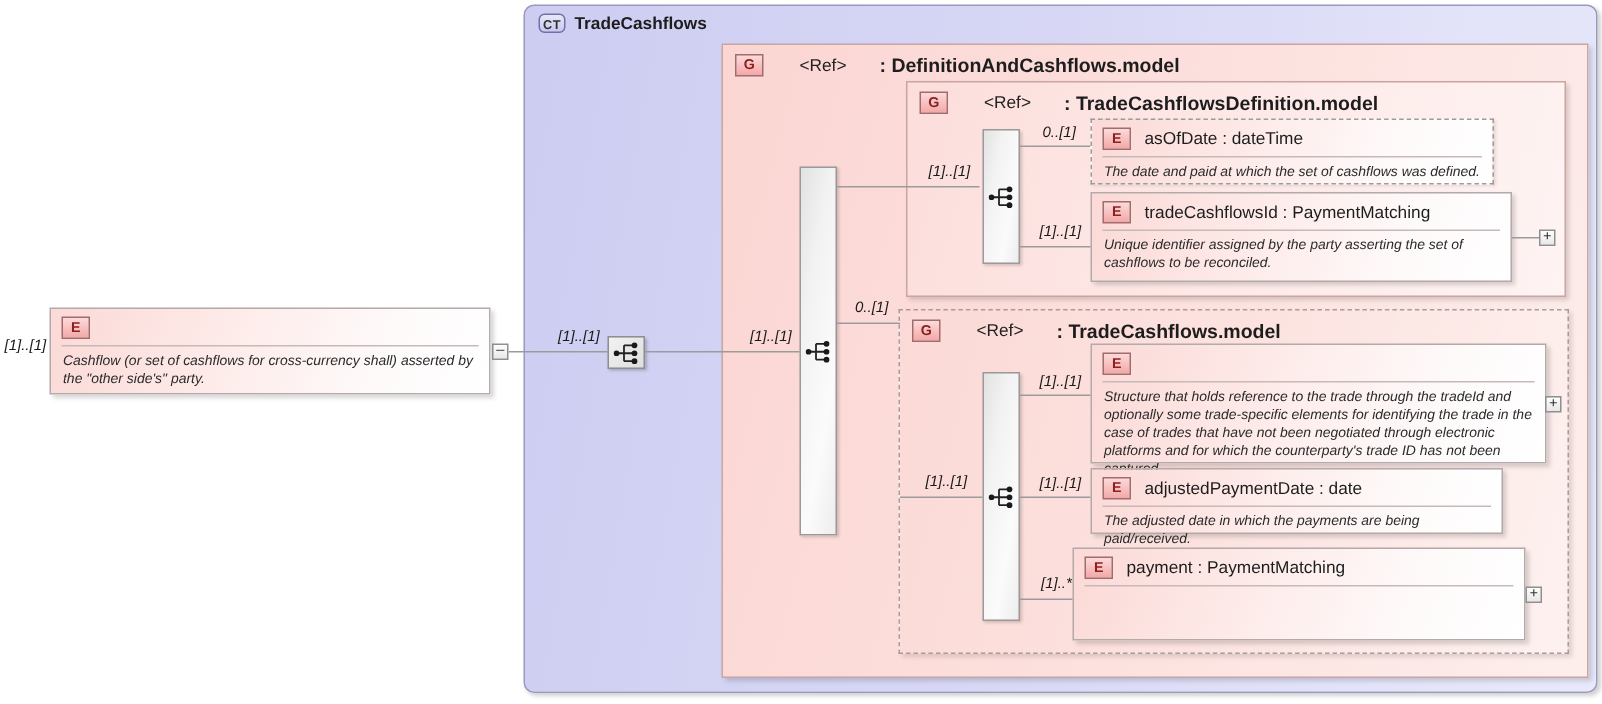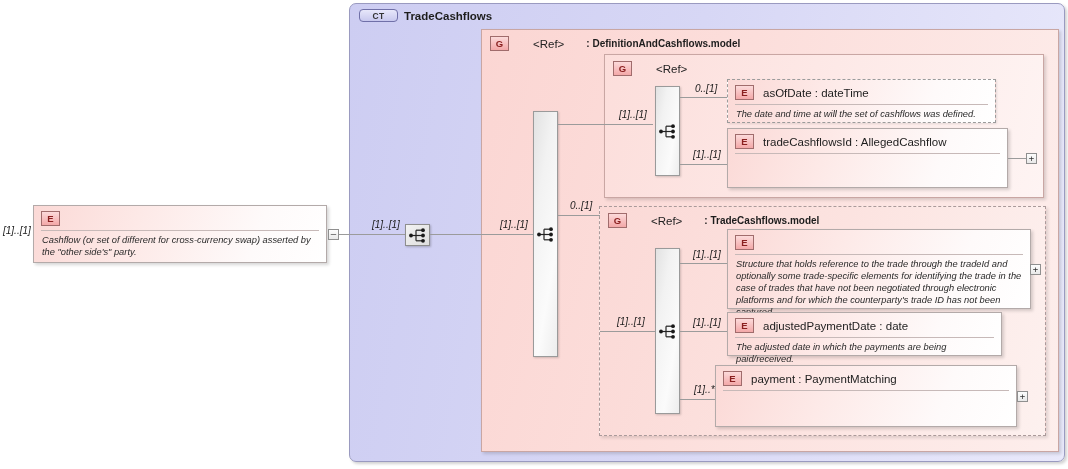--- a/index.html
+++ b/index.html
@@ -22,21 +22,21 @@
     background: linear-gradient(100deg,#cdcdf2 0%, #d7d7f5 45%, #e9e9fb 100%);
     box-shadow: 2px 2px 3px rgba(0,0,0,0.18);
   }
   .ct-label {
     position: absolute; top: 5px; left: 9px;
     display: flex; align-items: center; gap: 6px;
     font-size: 11.5px; font-weight: bold; color: #1d1d1d;
   }
   .badge-ct {
     display: inline-flex; align-items: center; justify-content: center;
-    width: 39px; height: 13px;
+    width: 18px; height: 13px;
     border: 1px solid #7070a8; border-radius: 4px;
     background: linear-gradient(#e7e7fa,#c8c8ee);
     font-size: 8.5px; font-weight: bold; color: #333; letter-spacing: .3px;
   }
 
   
   .g-box {
     background: linear-gradient(105deg,#fbd6d3 0%, #fcdedb 40%, #fdeeec 100%);
     border: 1px solid #c9a6a3;
     box-shadow: 2px 2px 3px rgba(0,0,0,0.15);
@@ -57,21 +57,21 @@
   }
   .badge-g {
     display: inline-flex; align-items: center; justify-content: center;
     width: 19px; height: 15px;
     border: 1px solid #a06c6c;
     background: linear-gradient(#fcdada,#f3a8a8);
     font-size: 9.5px; font-weight: bold; color: #8a2020;
     margin-right: 8px;
   }
   .g-ref { font-weight: normal; color: #222; font-size: 11.5px; margin-left: 16px; }
-  .g-type { font-weight: bold; color: #1d1d1d; font-size: 10px; margin-left: 22px; }
+  .g-type { font-weight: bold; color: #1d1d1d; font-size: 13px; margin-left: 22px; }
 
   
   .el-box {
     background: linear-gradient(110deg,#fbd9d6 0%, #fde9e7 35%, #fefafa 75%, #ffffff 100%);
     border: 1px solid #b3aaa9;
     box-shadow: 2px 2px 3px rgba(0,0,0,0.16);
     padding: 0;
   }
   .el-box.dashed {
     border: 1px dashed #9b9b9b;
@@ -154,39 +154,40 @@
       <span class="badge-g">G</span>
       <span class="g-ref">&lt;Ref&gt;</span>
       <span class="g-type">: DefinitionAndCashflows.model</span>
     </div>
   </div>
 
   <div class="abs g-box inner-plain" style="left:604px; top:54px; width:440px; height:144px;">
     <div class="g-label">
       <span class="badge-g">G</span>
       <span class="g-ref">&lt;Ref&gt;</span>
+      <span class="g-type">: TradeCashflowsDefinition.model</span>
     </div>
   </div>
 
   <div class="abs g-box dashed" style="left:599px; top:206px; width:447px; height:230px;">
     <div class="g-label">
       <span class="badge-g">G</span>
       <span class="g-ref">&lt;Ref&gt;</span>
       <span class="g-type">: TradeCashflows.model</span>
     </div>
   </div>
 
   <div class="abs mult" style="left:3px; top:225px;">[1]..[1]</div>
 
   <div class="abs el-box" style="left:33px; top:205px; width:294px; height:58px;">
     <div class="el-head">
       <span class="badge-e">E</span>
     </div>
     <div class="el-sep"></div>
-    <div class="el-doc">Cashflow (or set of different for cross-currency swap) asserted by the "other side's" party.</div>
+    <div class="el-doc">Cashflow (or set of cashflows for cross-currency shall) asserted by the "other side's" party.</div>
   </div>
 
   <div class="abs pm-box" style="left:328px; top:229px;">–</div>
 
   <div class="ln-h" style="left:339px; top:234px; width:66px;"></div>
 
   <div class="abs mult" style="left:372px; top:219px;">[1]..[1]</div>
 
   <div class="abs seq-chip" style="left:405px; top:224px; width:25px; height:22px;">
     <span class="seq-ico">
@@ -247,32 +248,33 @@
 
   <div class="ln-h" style="left:680px; top:97px; width:47px;"></div>
   <div class="abs mult" style="left:695px; top:83px;">0..[1]</div>
 
   <div class="abs el-box dashed" style="left:727px; top:79px; width:269px; height:44px;">
     <div class="el-head">
       <span class="badge-e">E</span>
       <span class="el-title">asOfDate : dateTime</span>
     </div>
     <div class="el-sep"></div>
-    <div class="el-doc">The date and time at will the set of cashflows was defined.</div>
+    <div class="el-doc">The date and paid at which the set of cashflows was defined.</div>
   </div>
 
   <div class="ln-h" style="left:680px; top:164px; width:47px;"></div>
   <div class="abs mult" style="left:693px; top:149px;">[1]..[1]</div>
 
   <div class="abs el-box" style="left:727px; top:128px; width:281px; height:60px;">
     <div class="el-head">
       <span class="badge-e">E</span>
-      <span class="el-title">tradeCashflowsId : AllegedCashflow</span>
-    </div>
-    <div class="el-sep"></div>
+      <span class="el-title">tradeCashflowsId : PaymentMatching</span>
+    </div>
+    <div class="el-sep"></div>
+    <div class="el-doc">Unique identifier assigned by the party asserting the set of cashflows to be reconciled.</div>
   </div>
   <div class="abs pm-box" style="left:1026px; top:153px;">+</div>
   <div class="ln-h" style="left:1008px; top:158px; width:18px;"></div>
 
   <div class="abs seq-bar" style="left:655px; top:248px; width:25px; height:166px;">
     <span class="seq-ico">
       <svg width="18" height="15" viewBox="0 0 18 15">
         <line x1="1" y1="7.5" x2="7" y2="7.5" stroke="#222" stroke-width="1.2"></line>
         <line x1="7" y1="2.2" x2="7" y2="12.8" stroke="#222" stroke-width="1.2"></line>
         <line x1="7" y1="2.2" x2="13" y2="2.2" stroke="#222" stroke-width="1.2"></line>

